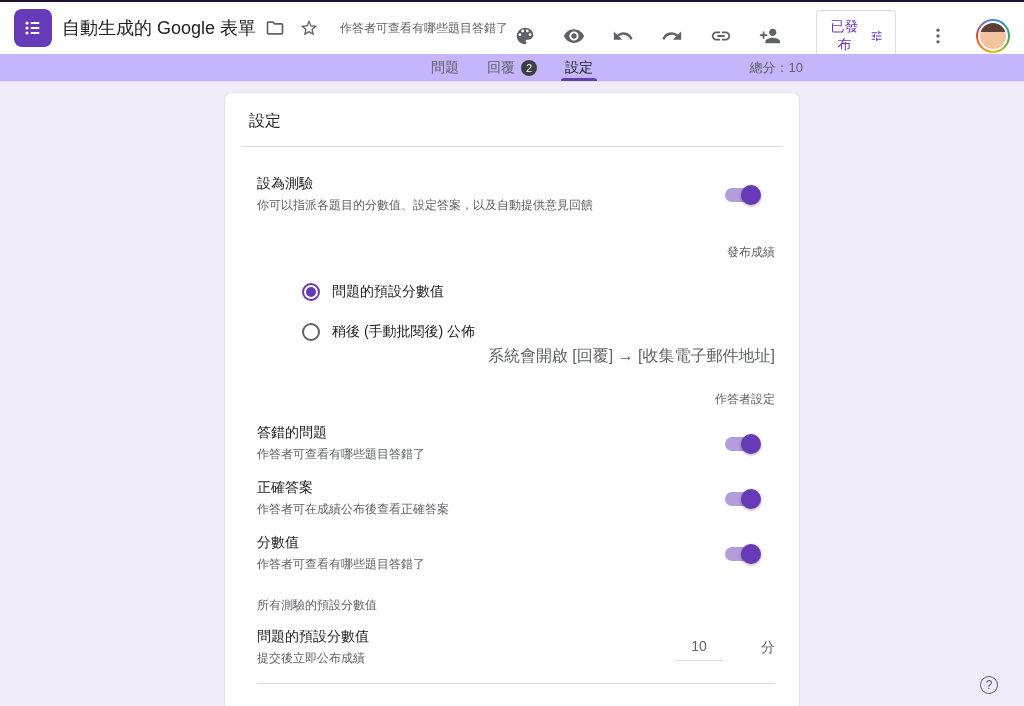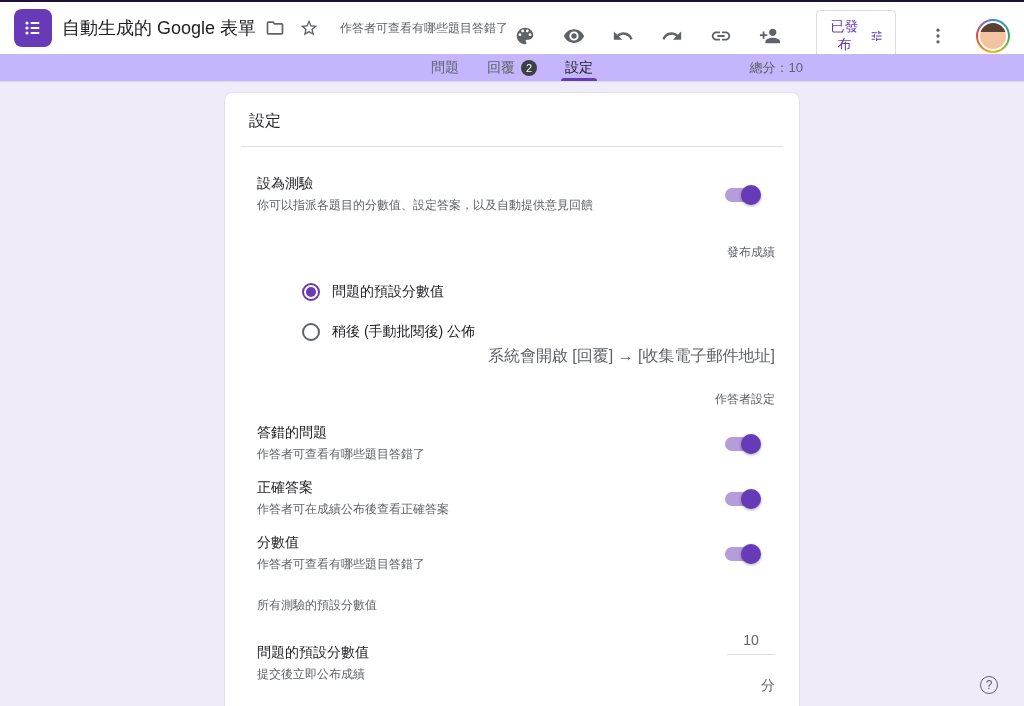--- a/index.html
+++ b/index.html
@@ -90,21 +90,21 @@
     width:18px; height:18px; border:2px solid #5f6368; border-radius:50%; flex:none;
     position:relative; cursor:pointer;
   }
   .radio.selected { border-color:#673ab7; }
   .radio.selected::after { content:""; position:absolute; inset:2px; border-radius:50%; background:#673ab7; }
   .radio-note { font-size:16px; color:#5f6368; margin:5px 0 0 30px; }
   .respondent-label { margin-top:24px; }
   .toggle-row { margin-top:16px; }
   .defaults-label { margin-top:24px; }
   .default-row { margin-top:14px; }
-  .points-wrap { display:flex; align-items:flex-end; gap:22px;flex-direction:column; }
+  .points-wrap { display:flex; align-items:flex-end; gap:38px; }
   .points-input {
     width:48px; border:none; border-bottom:1px solid #dadce0; font-size:14px; color:#5f6368;
     text-align:center; padding:4px 0 6px; background:transparent; font-family:inherit; outline:none;
   }
   .points-unit { font-size:14px; color:#5f6368; padding-bottom:4px; }
   .divider-after-defaults { margin-top:16px; }
   .collapsed-section { padding:26px 24px 0; }
   .help-fab {
     position:fixed; right:26px; bottom:12px; width:18px; height:18px; border-radius:50%;
     border:1.5px solid #5f6368; color:#5f6368; font-size:12px; display:flex;

